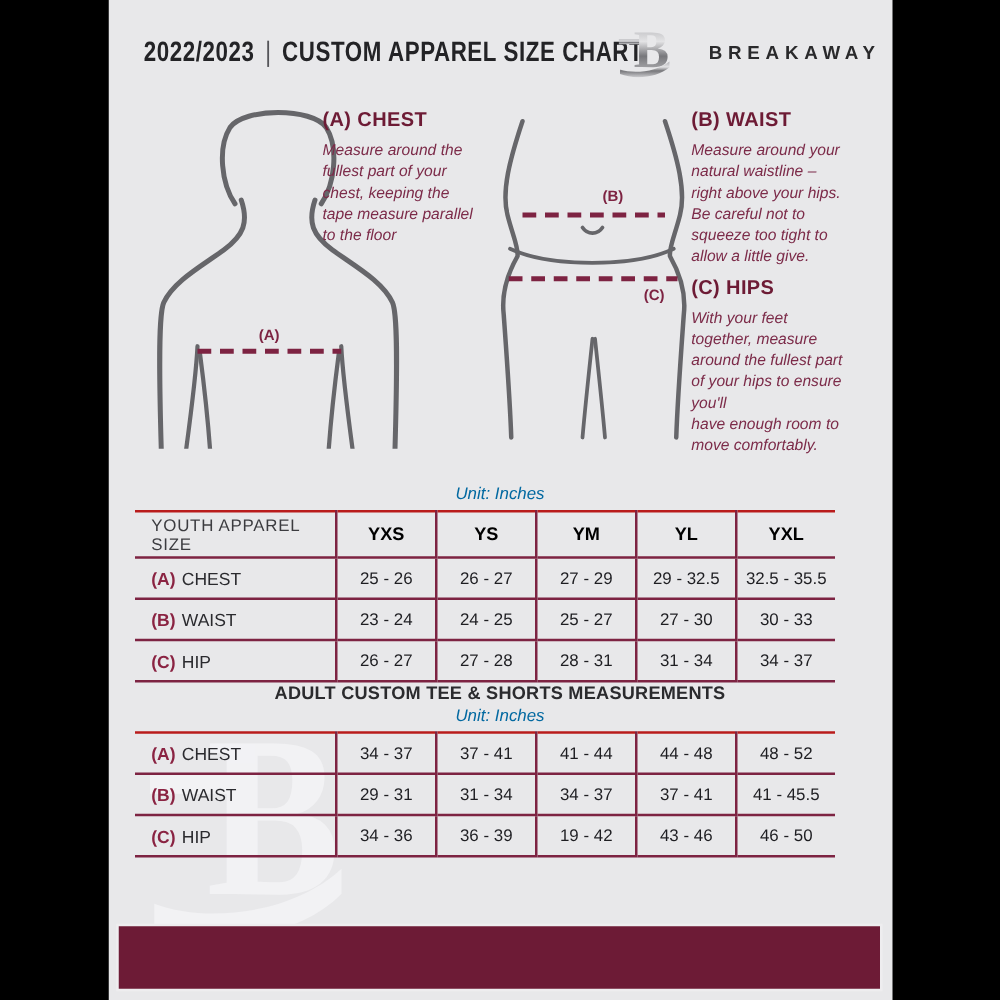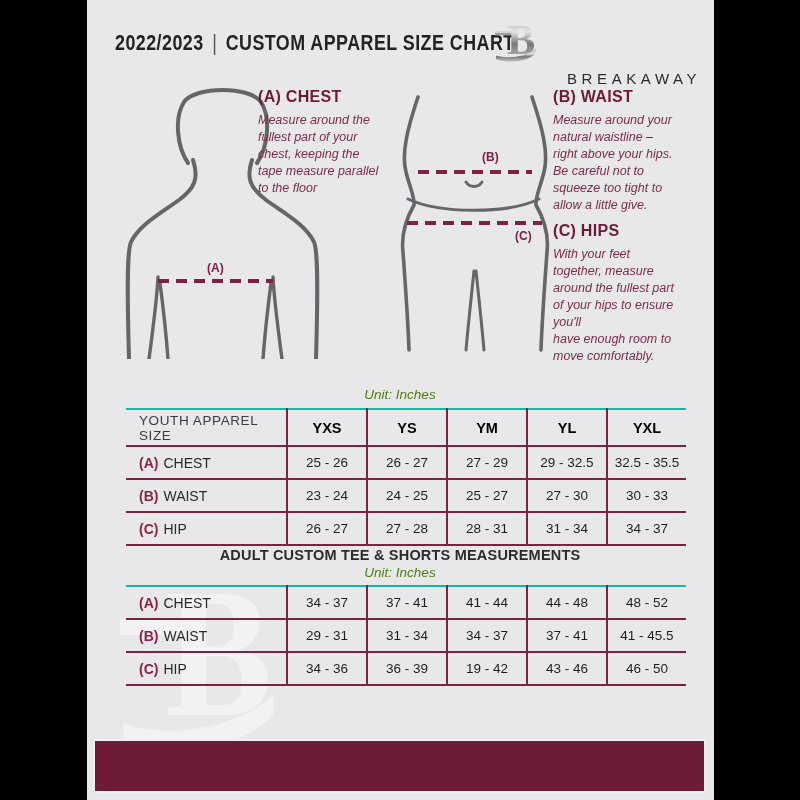--- a/index.html
+++ b/index.html
@@ -13,22 +13,22 @@
   }
   
   .hdr-title{
     position:absolute;left:28px;top:30px;display:inline-block;
     font-weight:700;font-size:19px;letter-spacing:.5px;color:#232326;
     transform:scale(.94,1.18);transform-origin:left top;white-space:nowrap;
   }
   .hdr-title .pipe{font-weight:400;color:#55555a;padding:0 9px;}
   .brand-logo{position:absolute;left:406px;top:16px;}
   .brand-name{
-    position:absolute;left:480px;top:34px;font-weight:400;font-size:15px;
-    letter-spacing:4.6px;color:#2a2a2c;white-space:nowrap;margin-top:36px;
+    position:absolute;left:480px;top:34px;font-weight:700;font-size:15px;
+    letter-spacing:4.6px;color:#2a2a2c;white-space:nowrap;
   }
   
   .guide-head{
     position:absolute;font-weight:800;font-size:16px;color:#6d1b35;letter-spacing:.3px;
   }
   .guide-body{
     position:absolute;font-style:italic;font-size:12.5px;line-height:1.36;
     color:#7c2b49;white-space:pre-line;
   }
   .g-chest-h{left:171px;top:88px;}  .g-chest-b{left:171px;top:112px;width:156px;}
@@ -38,28 +38,28 @@
   .fig1{position:absolute;left:38px;top:84px;}
   .fig2{position:absolute;left:303px;top:95px;}
   .marker-label{font-weight:700;font-size:12px;fill:#7d2342;font-family:"Liberation Sans",sans-serif;}
   
   .sec-title{
     position:absolute;left:33px;width:560px;text-align:center;
     font-weight:700;font-size:14.5px;color:#2b2b2e;letter-spacing:.2px;
   }
   .sec-unit{
     position:absolute;left:33px;width:560px;text-align:center;
-    font-style:italic;font-size:13.5px;color:#4d7c0f;
+    font-style:italic;font-size:13.5px;color:#0369a1;
   }
   .yt-title{top:369px;} .yt-unit{top:387px;}
   .at-title{top:547px;} .at-unit{top:565px;}
   
   .size-table{
-    position:absolute;left:39px;width:560px;border-collapse:collapse;table-layout:fixed;
-    border-top:2px solid #14b8a6;border-bottom:2px solid #7d2342;
+    position:absolute;left:21px;width:560px;border-collapse:collapse;table-layout:fixed;
+    border-top:2px solid #b91c1c;border-bottom:2px solid #7d2342;
   }
   .yt-table{top:408px;} .at-table{top:585px;}
   .size-table td{padding:0;height:31px;vertical-align:middle;}
   .size-table tr.head-row td{height:35px;}
   .size-table tr + tr td{border-top:2px solid #7d2342;}
   .size-table td.size-col{border-left:2px solid #7d2342;width:78px;text-align:center;}
   .size-table td.label-col{padding-left:13px;text-align:left;}
   .col-head{font-weight:700;font-size:14.5px;color:#000000;}
   .size-label{font-size:13.5px;color:#3c3c40;letter-spacing:.6px;}
   .row-label{font-size:14px;color:#2a2a2e;}

